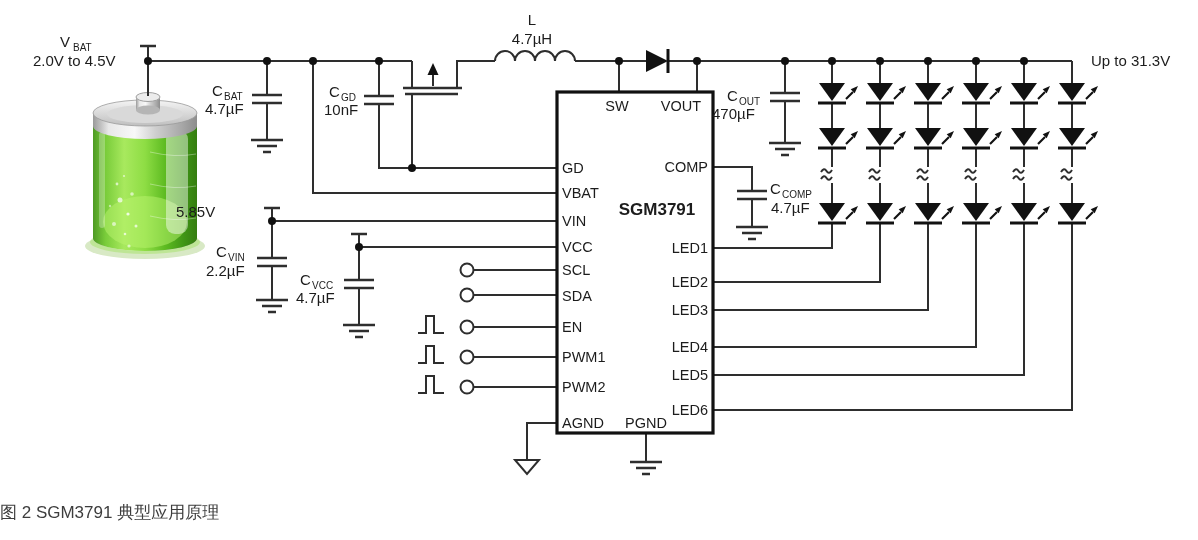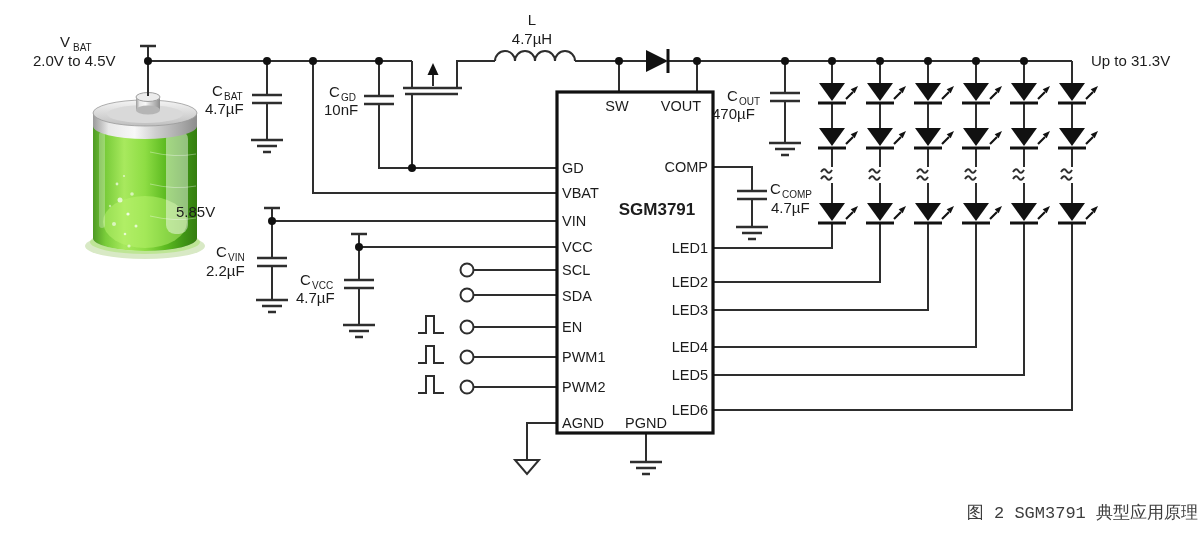--- a/index.html
+++ b/index.html
@@ -6,22 +6,22 @@
   .figure{position:relative;width:1198px;height:540px;background:#fff;overflow:hidden;
           font-family:"Liberation Sans","DejaVu Sans",sans-serif;}
   svg text{fill:#1c1c1c;font-size:15px;font-family:"Liberation Sans","DejaVu Sans",sans-serif;}
   svg .sub{font-size:10px;}
   svg .pin{font-size:14.5px;}
   svg .icname{font-size:17px;font-weight:bold;}
   svg .w{stroke:#2e2e2e;stroke-width:2;fill:none;}
   svg .w2{stroke:#2e2e2e;stroke-width:2.5;fill:none;}
   svg .term{fill:#fff;stroke:#2e2e2e;stroke-width:2;}
   svg .icbox{fill:#fff;stroke:#111;stroke-width:3.2;}
-  .caption{position:absolute;left:0;top:501px;width:100%;text-align:right;
-           font-size:17px;color:#3d3d3d;font-family:Liberation Mono, monospace;}
+  .caption{position:absolute;left:0;top:501px;width:100%;text-align:left;
+           font-size:17px;color:#3d3d3d;}
 </style>
 </head>
 <body>
 
 <div class="figure">
 <svg width="1198" height="496" viewBox="0 0 1198 496">
   <defs>
     <linearGradient id="gBody" x1="0" y1="0" x2="1" y2="0">
       <stop offset="0" stop-color="#4e9a24"></stop>
           <stop offset="0.12" stop-color="#79cc3a"></stop>

